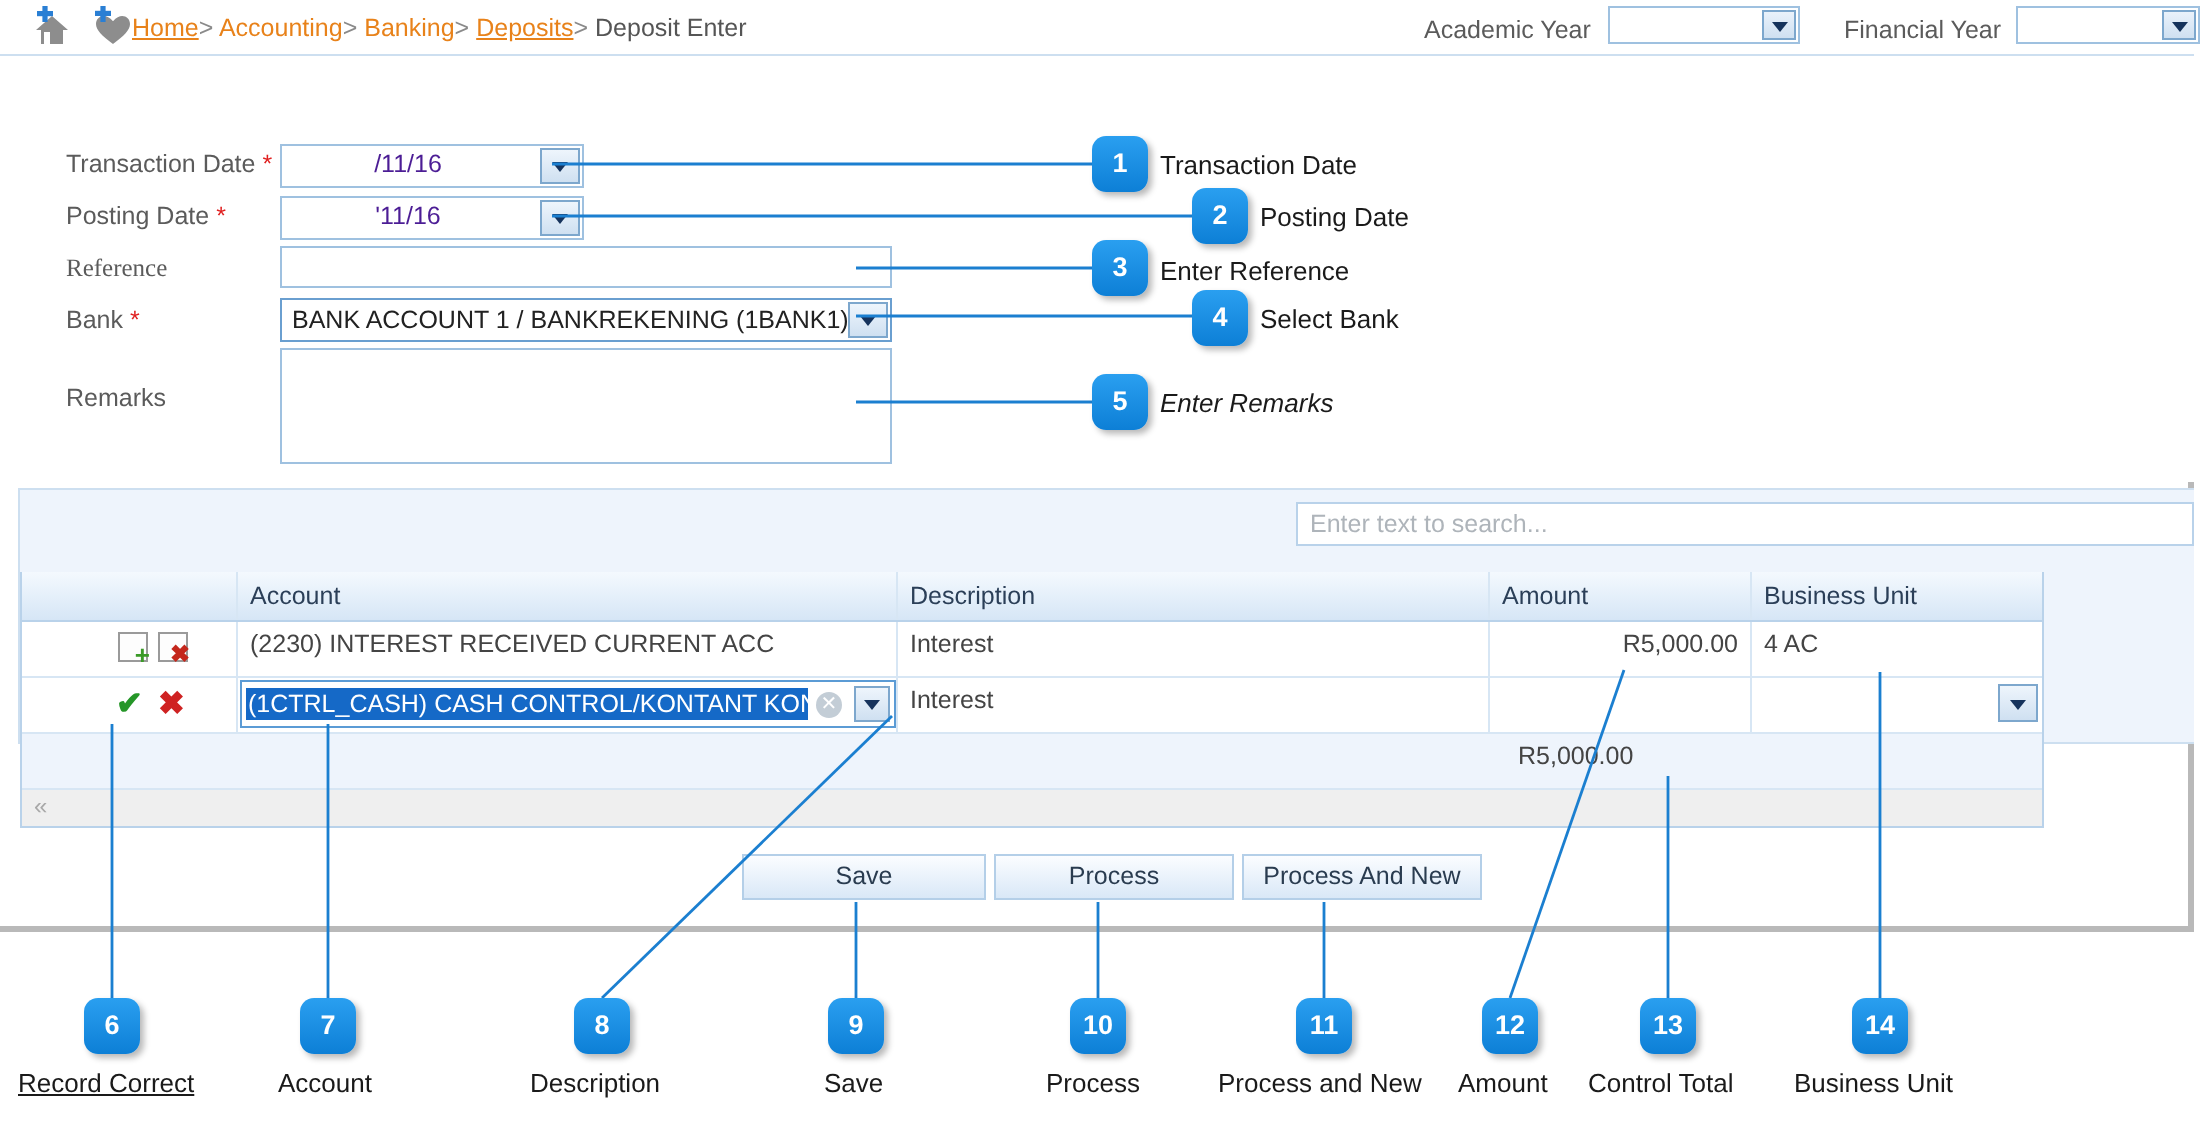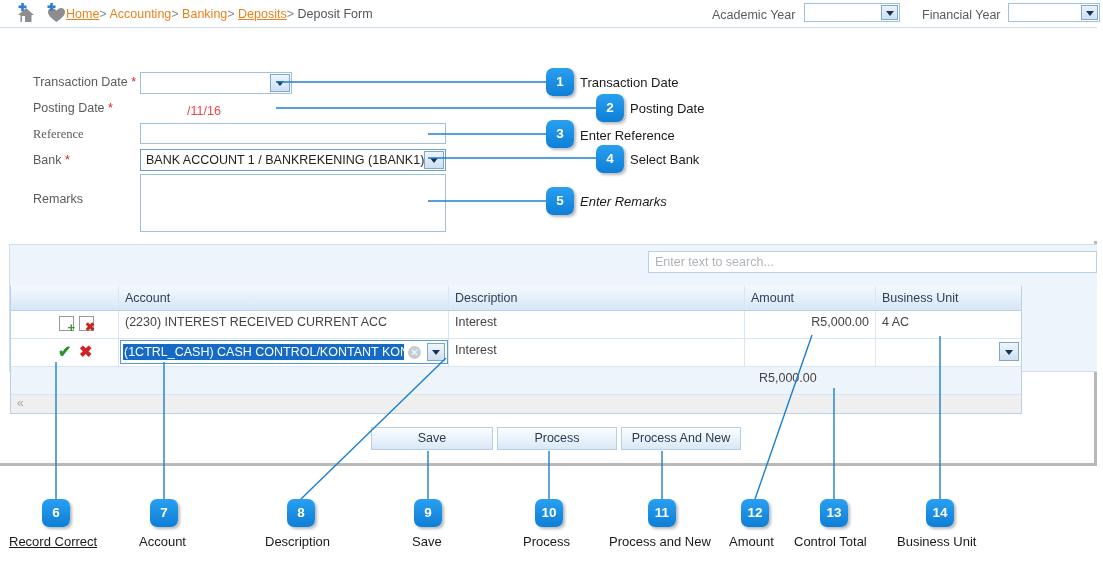--- a/index.html
+++ b/index.html
@@ -71,21 +71,21 @@
     position: absolute; font-size: 12.5px; color: #5b5b5b; white-space: nowrap;
   }
   .req { color: #e02020; }
 
   .f-date {
     position: absolute; height: 22px; width: 152px;
     border: 1px solid #9fc1e0; background: #fff;
   }
   .f-date .val {
     position: absolute; left: 0; right: 24px; top: 2px;
-    text-align: center; font-size: 12.5px; color: #ef4444; margin-top: 29px;
+    text-align: center; font-size: 12.5px; color: #4c1d95;
   }
   .f-date .arrowbox {
     position: absolute; right: 1px; top: 1px; width: 20px; height: 18px;
     background: linear-gradient(#eef5fc,#cfe0f1);
     border: 1px solid #7da7cd;
   }
 
   .f-text {
     position: absolute; height: 21px; width: 306px;
     border: 1px solid #9fc1e0; background: #fff;
@@ -269,21 +269,21 @@
           <rect x="2.5" y="2.4" width="8" height="2.6"></rect>
           <rect x="5.2" y="0" width="2.6" height="8"></rect>
         </g>
       </svg>
 
       <div class="crumb" style="left:66px;">
         <a class="ul" href="#">Home</a><span class="sep">&gt;</span>
         <a href="#">Accounting</a><span class="sep">&gt;</span>
         <a href="#">Banking</a><span class="sep">&gt;</span>
         <a class="ul" href="#">Deposits</a><span class="sep">&gt;</span>
-        <span class="last">Deposit Form</span>
+        <span class="last">Deposit Enter</span>
       </div>
 
       <div class="yr-label" style="left:712px;">Academic Year</div>
       <div class="yr-select" style="left:804px; width:96px;">
         <span class="arrowbox">
             <span class="caret"></span>
           </span>
       </div>
 
       <div class="yr-label" style="left:922px;">Financial Year</div>
@@ -301,20 +301,26 @@
       </div>
       <div class="f-date" style="left:122px; top:44px;">
         <span class="val">/11/16</span>
         <span class="arrowbox">
             <span class="caret"></span>
           </span>
       </div>
 
       <div class="f-label" style="left:15px; top:73px;">
         <span>Posting Date</span> <span class="req">*</span>
+      </div>
+      <div class="f-date" style="left:122px; top:70px;">
+        <span class="val">'11/16</span>
+        <span class="arrowbox">
+            <span class="caret"></span>
+          </span>
       </div>
 
       <div class="f-label" style="left:15px; top:99px;font-family:Liberation Serif, serif;">Reference</div>
       <div class="f-text" style="left:122px; top:95px;"></div>
 
       <div class="f-label" style="left:15px; top:125px;">
         <span>Bank</span> <span class="req">*</span>
       </div>
       <div class="f-bank" style="left:122px; top:121px;">
         <span class="val">BANK ACCOUNT 1 / BANKREKENING (1BANK1)</span>

